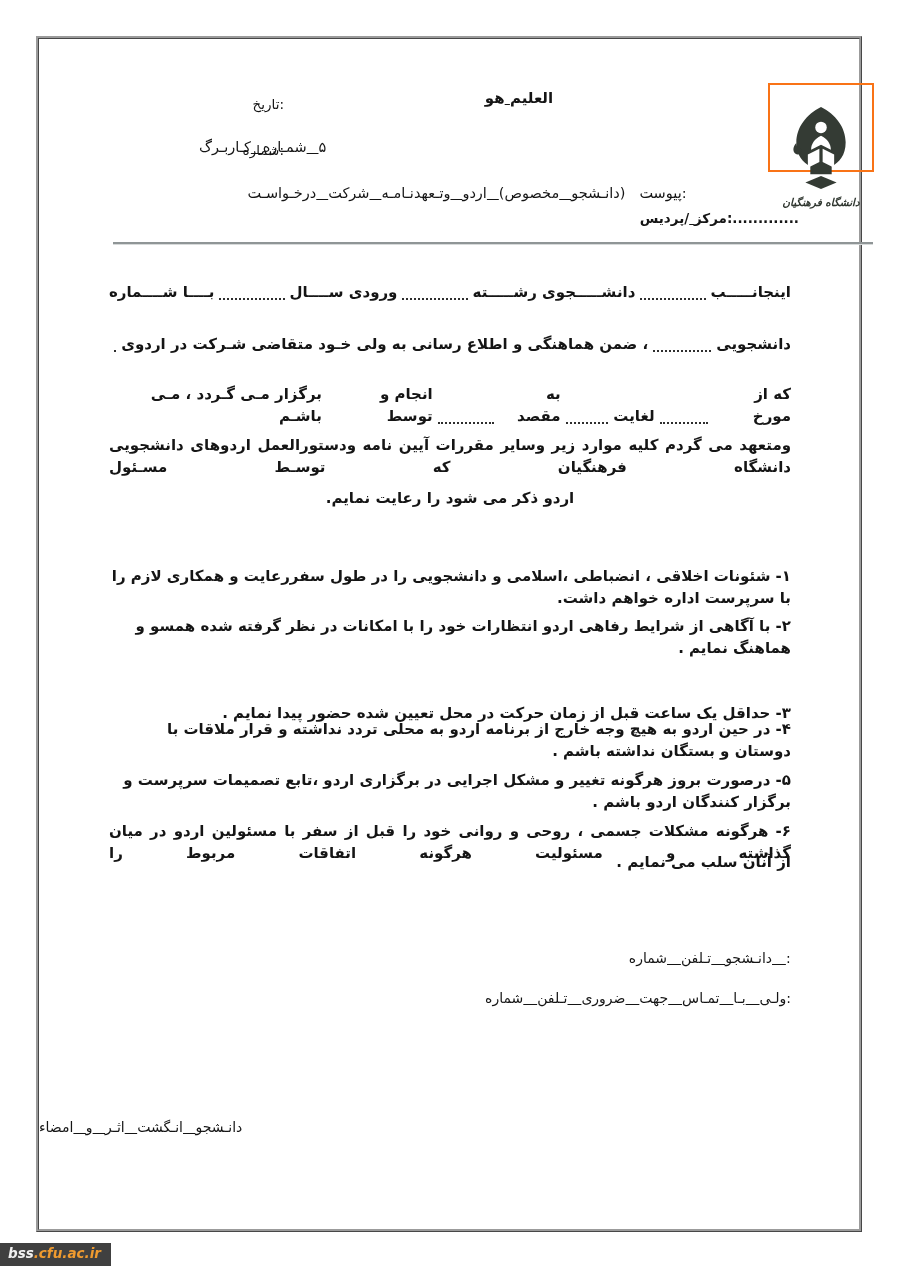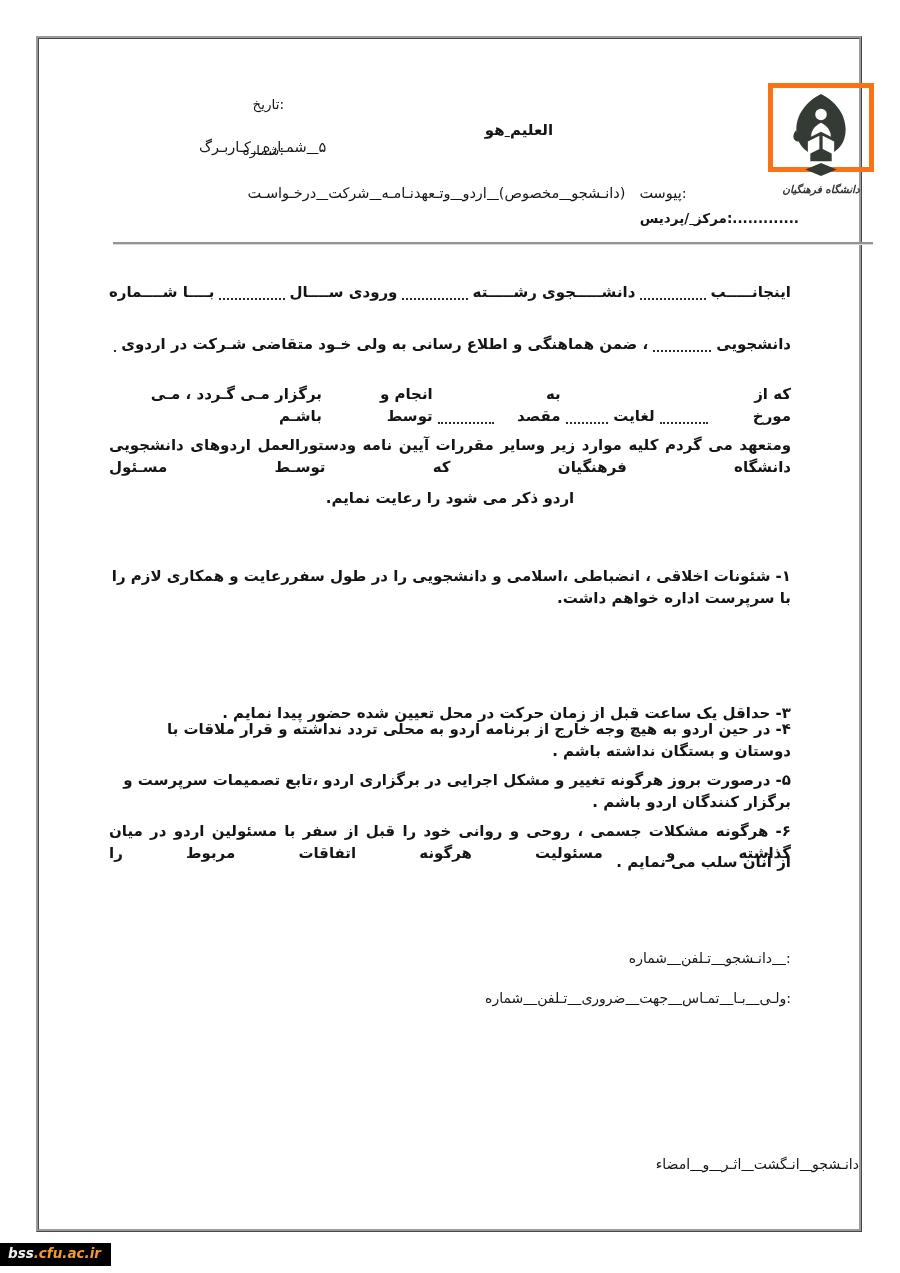--- a/index.html
+++ b/index.html
@@ -16,28 +16,28 @@
   .flexline{display:flex;direction:rtl;align-items:flex-end;}
   .dots{flex-grow:1;border-bottom:2px dotted #2e2e2e;height:4px;margin:0 5px 4px 5px;}
   .dots.fixed{flex-grow:0;}
   .just{text-align:justify;text-align-last:justify;}
   .alir{text-align:right;}
   .hdr-label{font-size:13.5px;text-align:right;font-weight:400;}
   .title-line{text-align:left;}
   .mono-ish{word-spacing:7px;letter-spacing:.3px;font-weight:400;font-size:14.5px;}
   .phone-line{font-size:14px;word-spacing:9px;letter-spacing:.4px;text-align:right;font-weight:400;}
   #hr-rule{left:74px;top:203px;width:760px;height:2px;background:#8f9596;border-bottom:1px solid #d7dada;}
-  #logo-box{left:729px;top:44px;width:106px;height:89px;border:5px solid #f97316;text-align:center;padding-top:4px;box-sizing:border-box;}
+  #logo-box{left:729px;top:44px;width:106px;height:89px;border:2px solid #f97316;text-align:center;padding-top:20px;box-sizing:border-box;}
   #logo-caption{font-size:10.5px;font-weight:700;font-style:italic;color:#2f362f;direction:rtl;margin-top:1px;}
   #watermark{left:0;top:1243px;padding:4px 10px 5px 8px;font-size:13.5px;font-weight:700;font-style:italic;line-height:1;}
   #campus-line{right:60px;top:171px;font-size:13.5px;font-weight:700;text-align:right;}
-  #basmala{left:160px;top:50px;width:640px;text-align:center;font-weight:700;font-size:15px;margin-top:32px;}
+  #basmala{left:160px;top:50px;width:640px;text-align:center;font-weight:700;font-size:15px;}
   #form-no{left:160px;top:100px;width:640px;}
   #request-line{left:108px;top:146px;width:640px;display:flex;justify-content:center;gap:14px;direction:ltr;}
-  #signature-line{left:0;right:0;top:1080px;text-align:right;font-size:14px;word-spacing:8px;font-weight:400;margin-top:37px;}
+  #signature-line{left:0;right:0;top:1080px;text-align:left;font-size:14px;word-spacing:8px;font-weight:400;}
 </style>
 </head>
 <body>
 
 <div id="page">
   <div id="frame">
 
     <div class="abs" id="logo-box">
       <span>
         <svg width="74" height="86" viewBox="0 0 90 104" aria-hidden="true">
@@ -106,35 +106,36 @@
       <span class="dots fixed" style="width:58px;"></span>
       <span>انجام و توسط</span>
       <span class="dots"></span>
       <span>برگزار مـی گـردد ، مـی باشـم</span>
     </div>
 
     <div class="abs rtl fullw just" style="top:396px;">ومتعهد می گردم کلیه موارد زیر وسایر مقررات آیین نامه ودستورالعمل اردوهای دانشجویی دانشگاه فرهنگیان که توسـط مسـئول</div>
     <div class="abs rtl fullw alir" style="top:449px;text-align:center;">اردو ذکر می شود را رعایت نمایم.</div>
 
     <div class="abs rtl fullw alir" style="top:527px;">۱- شئونات اخلاقی ، انضباطی ،اسلامی و دانشجویی را در طول سفررعایت و همکاری لازم را با سرپرست اداره خواهم داشت.</div>
+    <div class="abs rtl fullw alir" style="top:577px;">۲- با آگاهی از شرایط رفاهی اردو انتظارات خود را با امکانات در نظر گرفته شده همسو و هماهنگ نمایم .</div>
     <div class="abs rtl fullw alir" style="top:664px;">۳- حداقل یک ساعت قبل از زمان حرکت در محل تعیین شده حضور پیدا نمایم .</div>
     <div class="abs rtl fullw alir" style="top:680px;">۴- در حین اردو به هیچ وجه خارج از برنامه اردو به محلی تردد نداشته و قرار ملاقات با دوستان و بستگان نداشته باشم .</div>
     <div class="abs rtl fullw alir" style="top:731px;">۵- درصورت بروز هرگونه تغییر و مشکل اجرایی در برگزاری اردو ،تابع تصمیمات سرپرست و برگزار کنندگان اردو باشم .</div>
     <div class="abs rtl fullw just" style="top:782px;">۶- هرگونه مشکلات جسمی ، روحی و روانی خود را قبل از سفر با مسئولین اردو در میان گذاشته و مسئولیت هرگونه اتفاقات مربوط را</div>
     <div class="abs rtl fullw alir" style="top:813px;">از آنان سلب می نمایم .</div>
 
     <div class="abs fullw phone-line" style="top:911px;">
       <span class="visual"><span class="vw" dir="ltr">شماره</span> <span class="vw" dir="ltr">تـلفن</span> <span class="vw" dir="ltr">دانـشجو</span> <span class="vw" dir="ltr">:</span></span>
     </div>
     <div class="abs fullw phone-line" style="top:951px;">
       <span class="visual"><span class="vw" dir="ltr">شماره</span> <span class="vw" dir="ltr">تـلفن</span> <span class="vw" dir="ltr">ضروری</span> <span class="vw" dir="ltr">جهت</span> <span class="vw" dir="ltr">تمـاس</span> <span class="vw" dir="ltr">بـا</span> <span class="vw" dir="ltr">ولـی:</span></span>
     </div>
 
     <div class="abs" id="signature-line">
       <span class="visual"><span class="vw" dir="ltr">امضاء</span> <span class="vw" dir="ltr">و</span> <span class="vw" dir="ltr">اثـر</span> <span class="vw" dir="ltr">انـگشت</span> <span class="vw" dir="ltr">دانـشجو</span></span>
     </div>
 
   </div>
 
-  <div class="abs" id="watermark" style="background: #000000;">
+  <div class="abs" id="watermark" style="background: #404040;">
     <span style="color: rgb(240, 240, 240);">bss</span><span style="color: rgb(240, 155, 47);">.cfu.ac.ir</span>
   </div>
 </div>
 
 </body></html>

